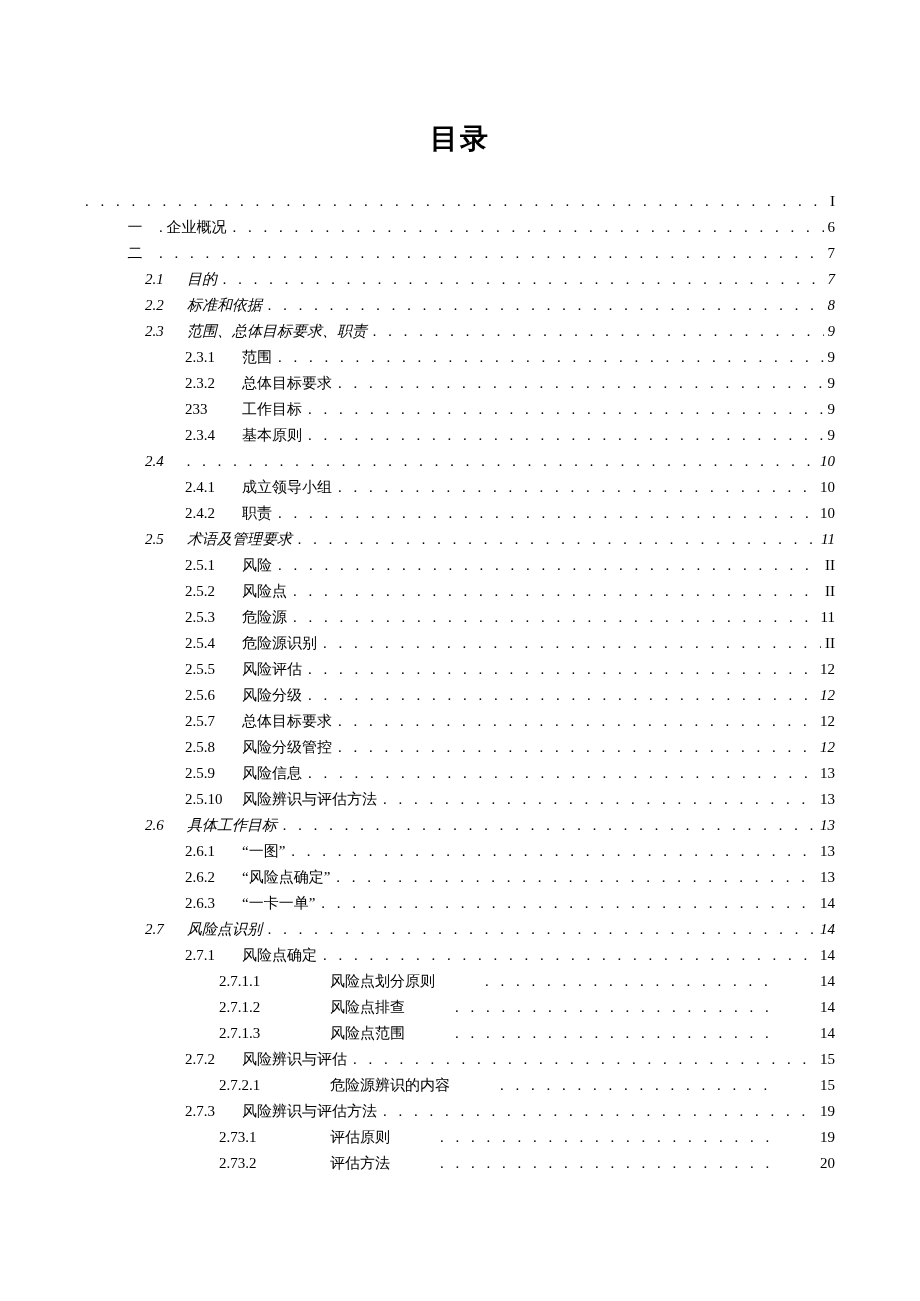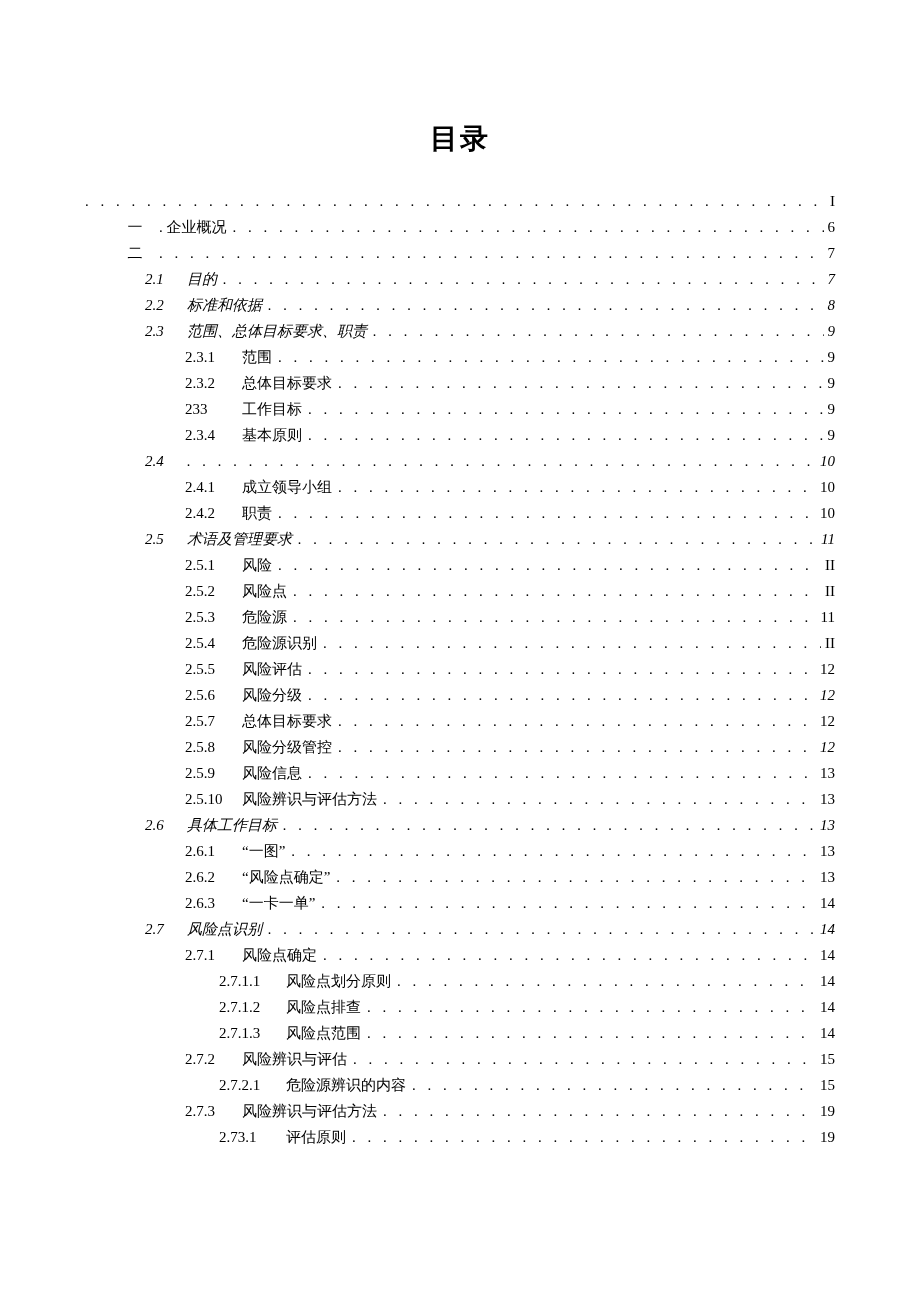--- a/index.html
+++ b/index.html
@@ -55,21 +55,21 @@
     padding-left: 4px;
     text-align: right;
   }
   .lvl0 { padding-left: 0; }
   .lvl1 { padding-left: 38px; }
   .lvl1 .toc-num { min-width: 24px; text-align: center; }
   .lvl2 { padding-left: 60px; font-style: italic; }
   .lvl2 .toc-num { min-width: 30px; }
   .lvl3 { padding-left: 100px; font-family: Liberation Serif, serif; }
   .lvl3 .toc-num { min-width: 45px; }
-  .lvl4 { padding-left: 134px; }
+  .lvl4 { padding-left: 134px; gap: 44px; }
   .lvl4 .toc-num { min-width: 55px; }
   .italic { font-style: italic; }
   .toc-container { }
 </style>
 </head>
 <body>
 
 <div class="page">
   <div class="title">目录</div>
   <div class="toc-container" id="toc-container">
@@ -284,14 +284,20 @@
         <span class="toc-text">风险辨识与评估方法</span>
         <span class="toc-dots"></span>
         <span class="toc-page">19</span>
       </div>
       <div class="toc-line lvl4">
         <span class="toc-num">2.73.1</span>
         <span class="toc-text">评估原则</span>
         <span class="toc-dots"></span>
         <span class="toc-page">19</span>
       </div>
+      <div class="toc-line lvl4">
+        <span class="toc-num">2.73.2</span>
+        <span class="toc-text">评估方法</span>
+        <span class="toc-dots"></span>
+        <span class="toc-page">20</span>
+      </div>
     </div>
 </div>
 
 </body></html>

